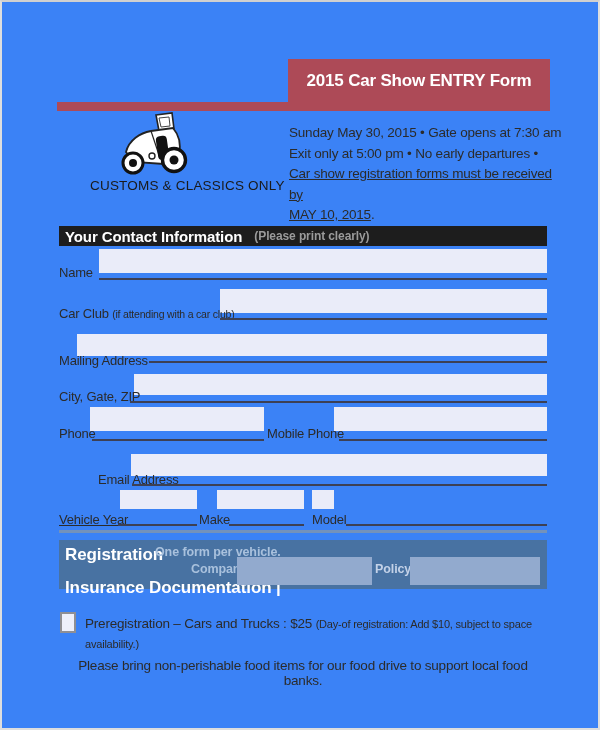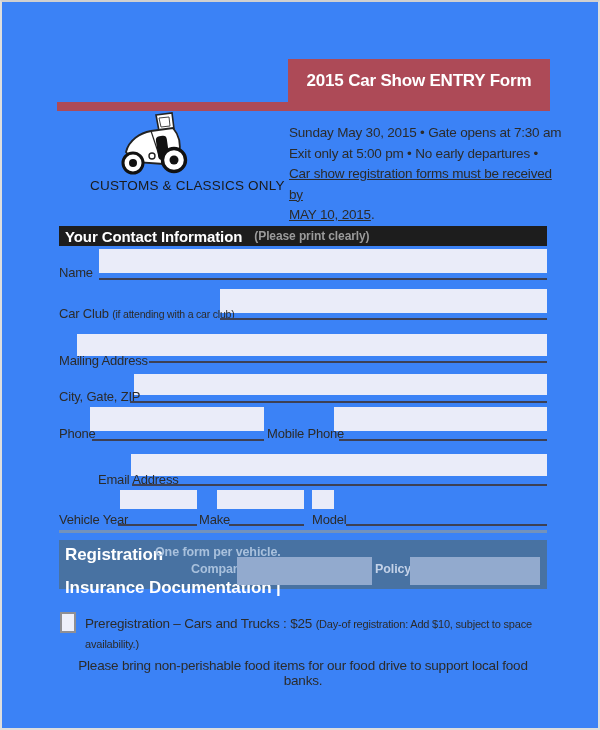--- a/index.html
+++ b/index.html
@@ -135,21 +135,21 @@
   <div class="abs ul" style="left:128px;top:399px;width:417px;"></div>
 
   <div class="abs lbl" style="left:57px;top:424px;">Phone</div>
   <div class="abs ul" style="left:90px;top:437px;width:172px;"></div>
   <div class="abs lbl" style="left:265px;top:424px;">Mobile Phone</div>
   <div class="abs ul" style="left:337px;top:437px;width:208px;"></div>
 
   <div class="abs lbl" style="left:69px;top:470px;margin-left:27px;">Email Address</div>
   <div class="abs ul" style="left:130px;top:482px;width:415px;"></div>
 
-  <div class="abs lbl" style="left:57px;top:510px;">Vehicle Year</div>
+  <div class="abs lbl" style="left:57px;top:510px;text-decoration:underline;">Vehicle Year</div>
   <div class="abs ul" style="left:116px;top:522px;width:79px;"></div>
   <div class="abs lbl" style="left:197px;top:510px;text-align:center;">Make</div>
   <div class="abs ul" style="left:227px;top:522px;width:75px;"></div>
   <div class="abs lbl" style="left:310px;top:510px;">Model</div>
   <div class="abs ul" style="left:344px;top:522px;width:201px;"></div>
 
   <div class="abs blue-rule"></div>
   <div class="abs reg-bar">
     <span class="abs w" style="left:6px;top:5px;">Registration</span>
     <span class="abs lt" style="left:68px;top:5px;margin-left:28px;">One form per vehicle.</span>

